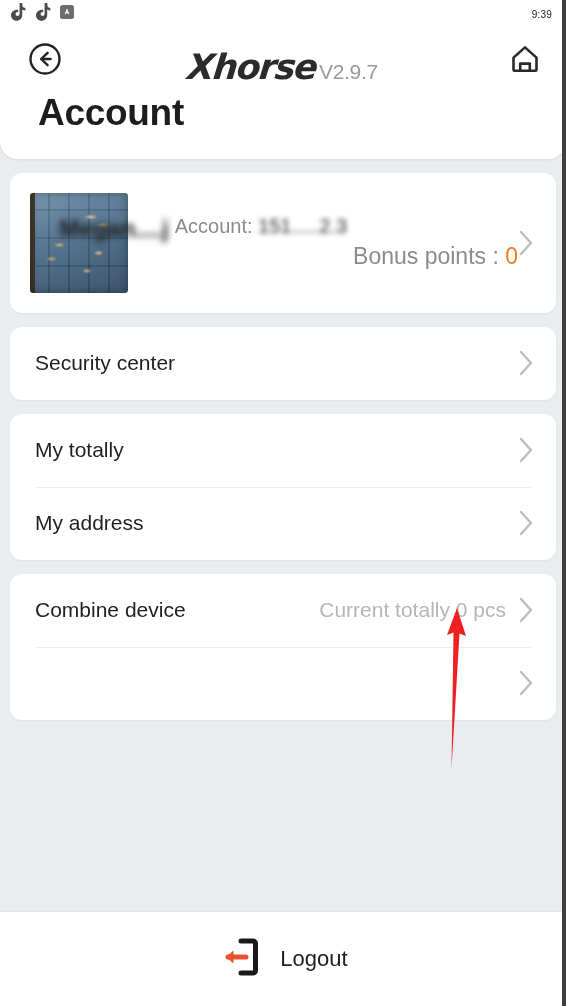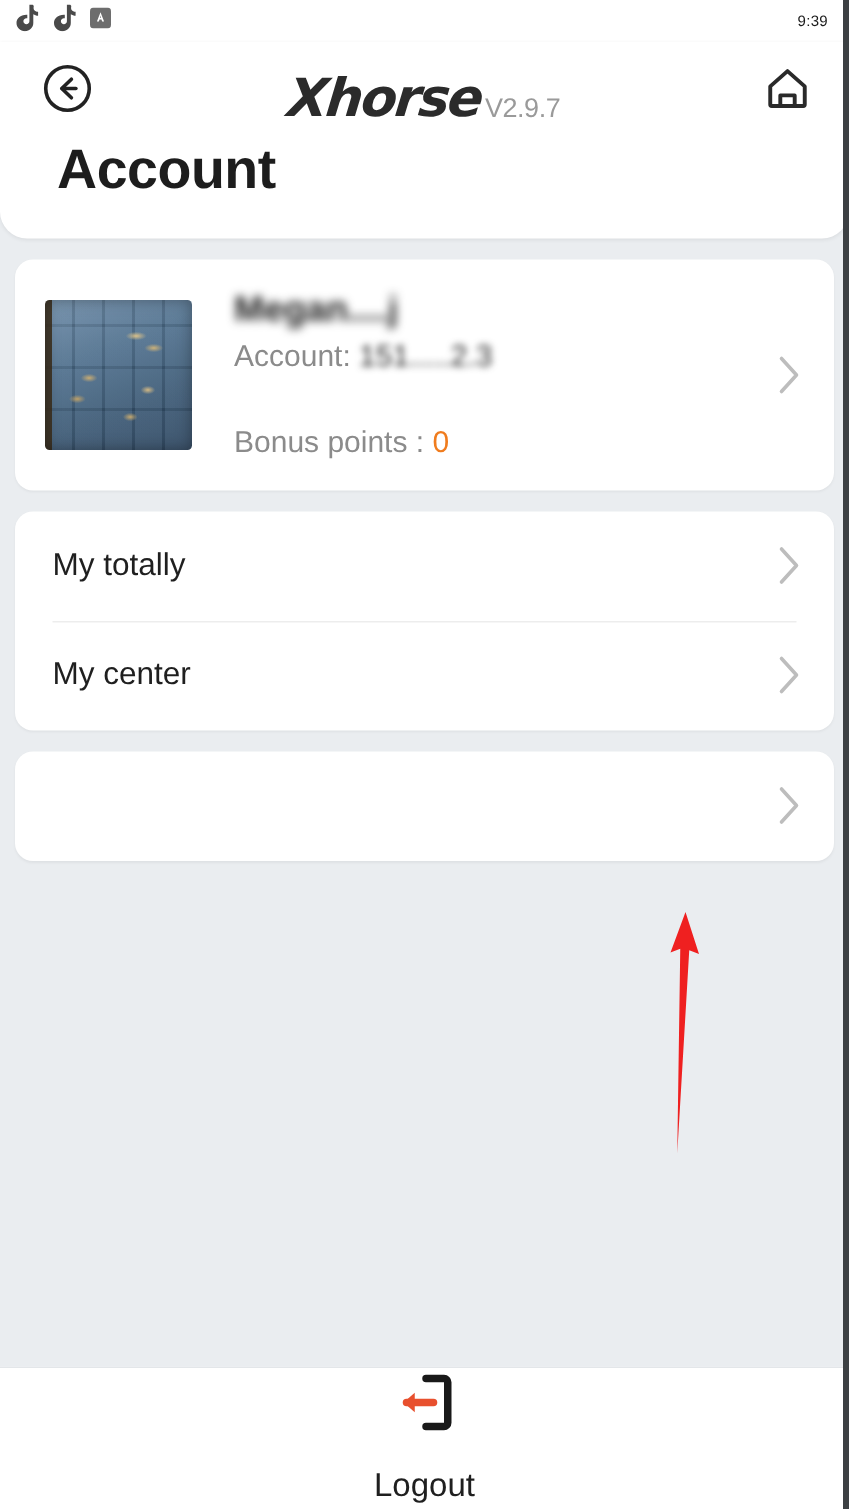--- a/index.html
+++ b/index.html
@@ -71,21 +71,21 @@
     font-family: "DejaVu Sans", sans-serif;
     font-style: italic;
     font-weight: bold;
     font-size: 35px;
     letter-spacing: -1.5px;
     color: #2b2b2b;
     line-height: 1;
     transform: skewX(-6deg);
   }
   .brand-ver {
-    font-size: 18px;
+    font-size: 21px;
     color: #9a9a9a;
     line-height: 1;
     padding-bottom: 3px;
     letter-spacing: -.3px;
     margin-top: 28px;
   }
   .page-title {
     font-size: 37px;
     font-weight: bold;
     color: #1d1d1d;
@@ -160,21 +160,21 @@
       radial-gradient(ellipse 7px 4px at 58% 78%, #c3a76e 0%, rgba(195,167,110,0) 70%),
       linear-gradient(90deg, rgba(60,45,25,.85) 0 5%, rgba(60,45,25,0) 5% 100%) 48% 0/100% 100% no-repeat,
       repeating-linear-gradient(90deg, rgba(255,255,255,.05) 0 18px, rgba(0,0,0,.10) 18px 20px),
       repeating-linear-gradient(0deg, rgba(255,255,255,.04) 0 26px, rgba(0,0,0,.09) 26px 28px),
       linear-gradient(160deg, #6e8ca8 0%, #4e6f8d 35%, #395773 70%, #2c4560 100%);
     box-shadow: inset 0 0 10px rgba(0,0,0,.35);
   }
   .profile-text {
     padding-left: 28px;
     display: flex;
-    flex-direction: column;
+    flex-direction: row;
     gap: 6px;
     min-width: 0;
     justify-content: flex-end;
   }
   .pname {
     font-size: 24px;
     font-weight: bold;
     color: #1d1d1d;
     filter: blur(3.2px);
     white-space: nowrap;
@@ -182,21 +182,21 @@
   .pacct {
     font-size: 20px;
     color: #8b8b8b;
     white-space: nowrap;
   }
   .pacct .redact {
     color: #2a2a2a;
     filter: blur(2.6px);
   }
   .pbonus {
-    font-size: 20px;
+    font-size: 23px;
     color: #8b8b8b;
     white-space: nowrap;
     margin-top: 28px;
   }
   .pbonus .pts { color: #f07c1e; }
 
   
   .annot {
     position: absolute;
     left: 437px;
@@ -215,21 +215,21 @@
     background: #ffffff;
     border-top: 1px solid #e3e6e9;
     display: flex;
     flex-direction: column;
     align-items: center;
     justify-content: center;
     gap: 6px;
   }
   .logout-btn {
     display: flex;
-    flex-direction: column;
+    flex-direction: row;
     align-items: center;
     gap: 18px;
     cursor: pointer;
   }
   .logout-label {
     font-size: 22px;
     color: #1f1f1f;
   }
 
   
@@ -311,41 +311,60 @@
         </div>
       </div>
       <span class="chev">
         <svg width="16" height="28" viewBox="0 0 16 28">
             <path d="M3 3l10 11L3 25" fill="none" stroke="#bdbdbd" stroke-width="2.4" stroke-linecap="round" stroke-linejoin="round"></path>
           </svg>
       </span>
     </div>
   </div>
 
-
   <div class="card">
     <div class="row">
+      <span class="row-label">Security center</span>
+      <span class="chev">
+        <svg width="16" height="28" viewBox="0 0 16 28">
+            <path d="M3 3l10 11L3 25" fill="none" stroke="#bdbdbd" stroke-width="2.4" stroke-linecap="round" stroke-linejoin="round"></path>
+          </svg>
+      </span>
+    </div>
+  </div>
+
+  <div class="card">
+    <div class="row">
       <span class="row-label">My totally</span>
       <span class="chev">
         <svg width="16" height="28" viewBox="0 0 16 28">
             <path d="M3 3l10 11L3 25" fill="none" stroke="#bdbdbd" stroke-width="2.4" stroke-linecap="round" stroke-linejoin="round"></path>
           </svg>
       </span>
     </div>
     <div class="row">
-      <span class="row-label">My center</span>
+      <span class="row-label">My address</span>
       <span class="chev">
         <svg width="16" height="28" viewBox="0 0 16 28">
             <path d="M3 3l10 11L3 25" fill="none" stroke="#bdbdbd" stroke-width="2.4" stroke-linecap="round" stroke-linejoin="round"></path>
           </svg>
       </span>
     </div>
   </div>
 
   <div class="card">
+    <div class="row">
+      <span class="row-label">Combine device</span>
+      <span class="row-value">Current totally 0 pcs</span>
+      <span class="chev">
+        <svg width="16" height="28" viewBox="0 0 16 28">
+            <path d="M3 3l10 11L3 25" fill="none" stroke="#bdbdbd" stroke-width="2.4" stroke-linecap="round" stroke-linejoin="round"></path>
+          </svg>
+      </span>
+    </div>
     <div class="row">
       <span class="chev">
         <svg width="16" height="28" viewBox="0 0 16 28">
             <path d="M3 3l10 11L3 25" fill="none" stroke="#bdbdbd" stroke-width="2.4" stroke-linecap="round" stroke-linejoin="round"></path>
           </svg>
       </span>
     </div>
   </div>
 
 </div>

